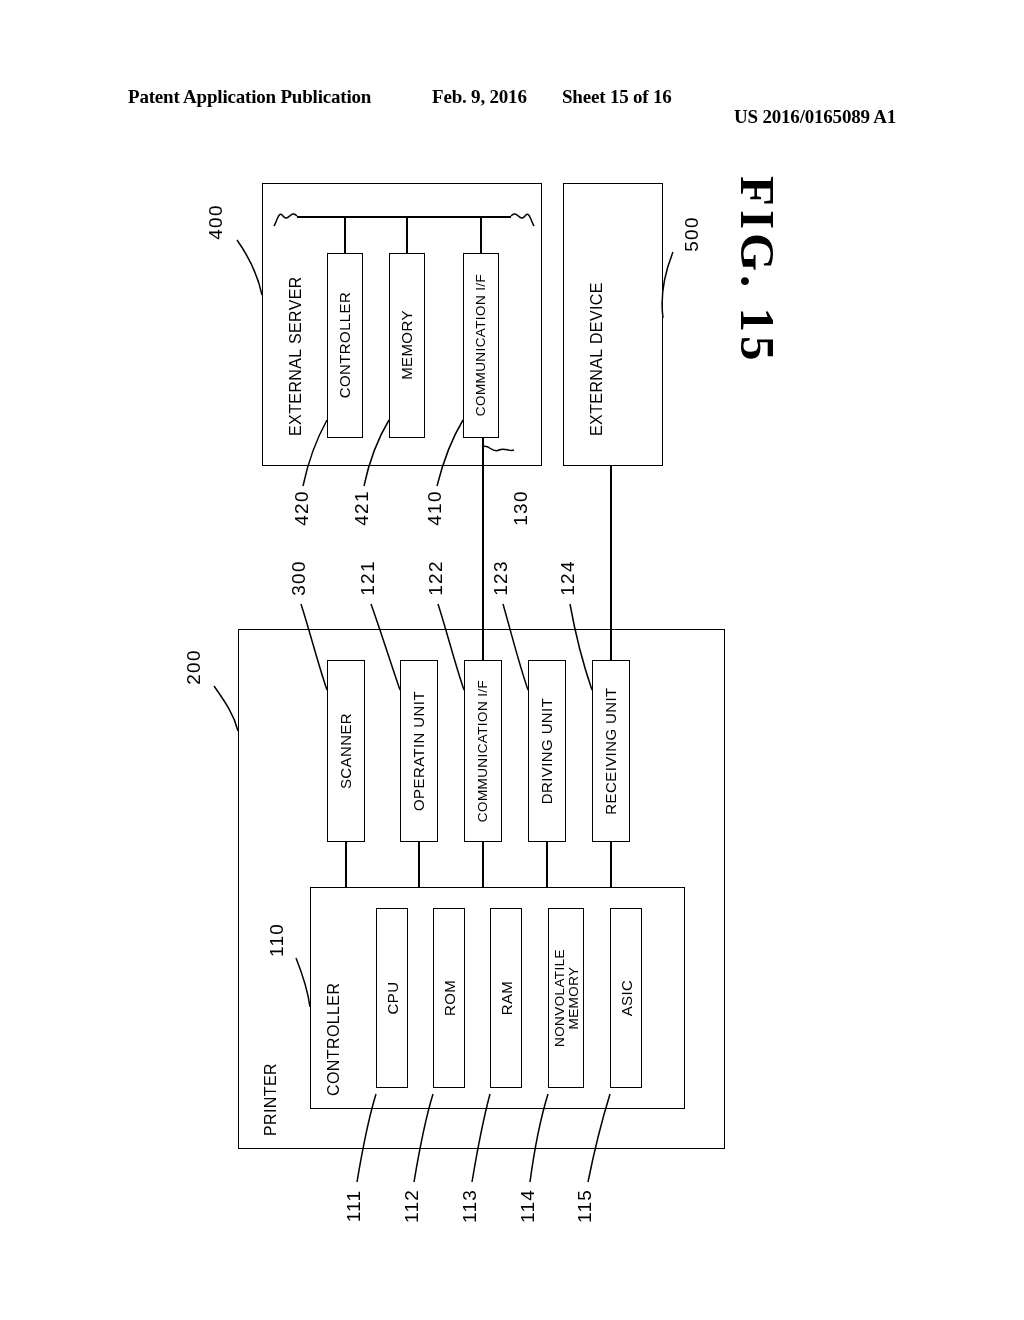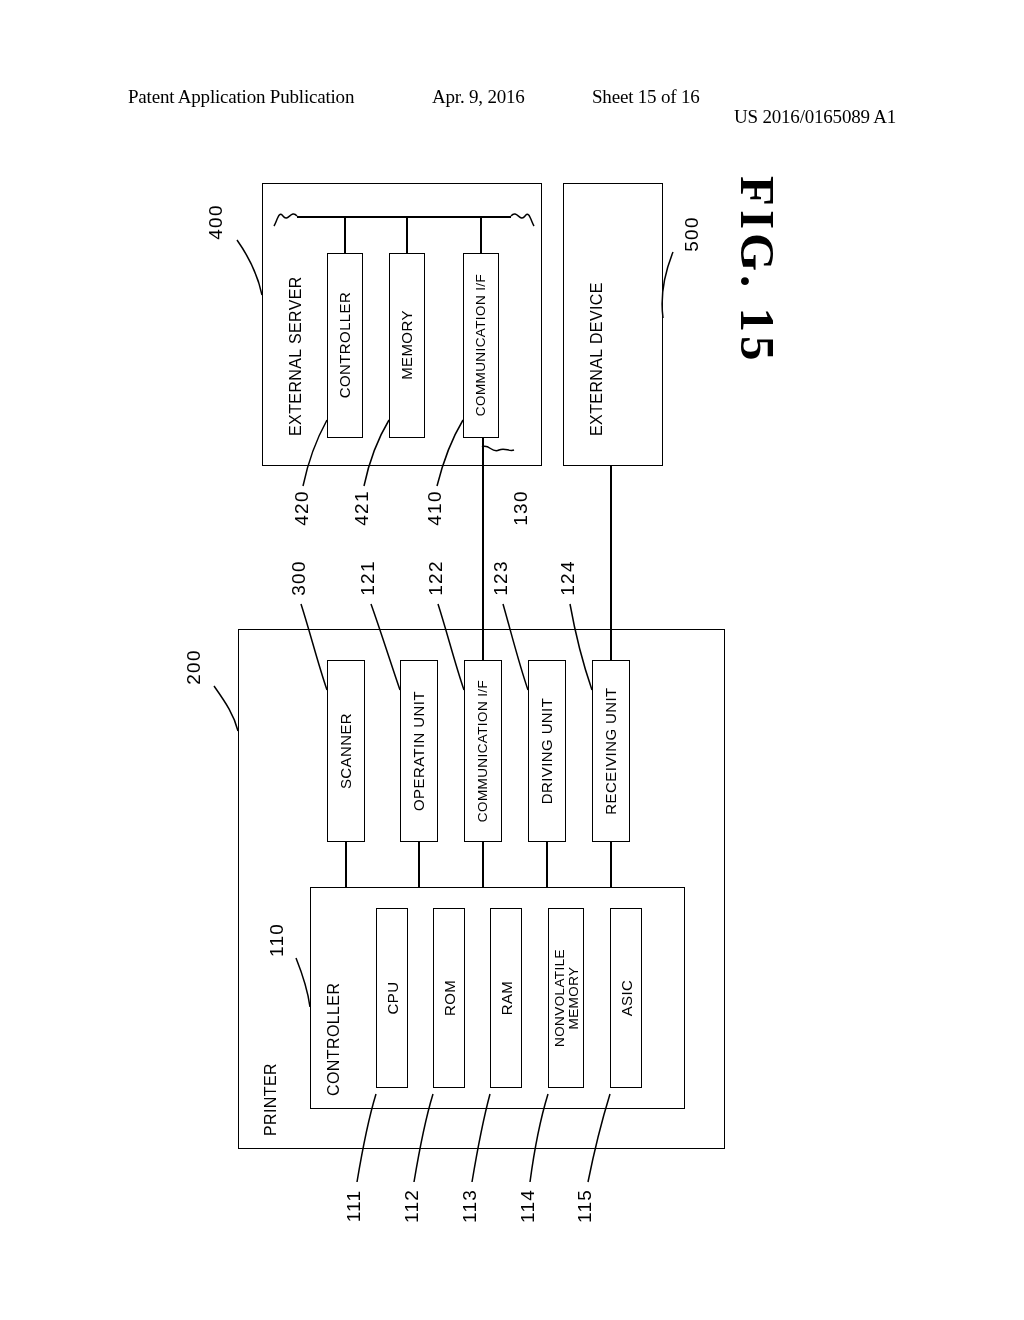--- a/index.html
+++ b/index.html
@@ -17,29 +17,29 @@
   }
 
   
   #page-header {
     position: absolute;
     top: 86px;
     left: 0;
     width: 915px;
     height: 26px;
     font-family: "Liberation Serif", serif;
-    font-weight: normal;
+    font-weight: bold;
     font-size: 19px;
     letter-spacing: -0.2px;
     white-space: nowrap;
   }
   #page-header .hcell { position: absolute; top: 0; }
   #hdr-pub   { left: 128px; }
   #hdr-date  { left: 432px; }
-  #hdr-sheet { left: 592px; text-align: right; }
+  #hdr-sheet { left: 562px; text-align: right; }
   #hdr-num   { left: 734px; margin-top: 20px; }
 
   
   #fig-title {
     position: absolute;
     left: 726px;
     top: 176px;
     width: 300px;
     height: 60px;
     transform: rotate(90deg);
@@ -109,21 +109,21 @@
     width: 1024px;
     height: 1320px;
     pointer-events: none;
   }
 </style>
 </head>
 <body>
 
 <div id="page-header">
   <span class="hcell" id="hdr-pub">Patent Application Publication</span>
-  <span class="hcell" id="hdr-date">Apr. 9, 2016</span>
+  <span class="hcell" id="hdr-date">Feb. 9, 2016</span>
   <span class="hcell" id="hdr-sheet">Sheet 15 of 16</span>
   <span class="hcell" id="hdr-num">US 2016/0165089 A1</span>
 </div>
 
 <div id="fig-title">FIG. 15</div>
 
 <div class="box" style="left:262px; top:183px; width:280px; height:283px;"></div>
 
 <div class="edgelabel" style="left:287px; top:436px;">EXTERNAL SERVER</div>
 

